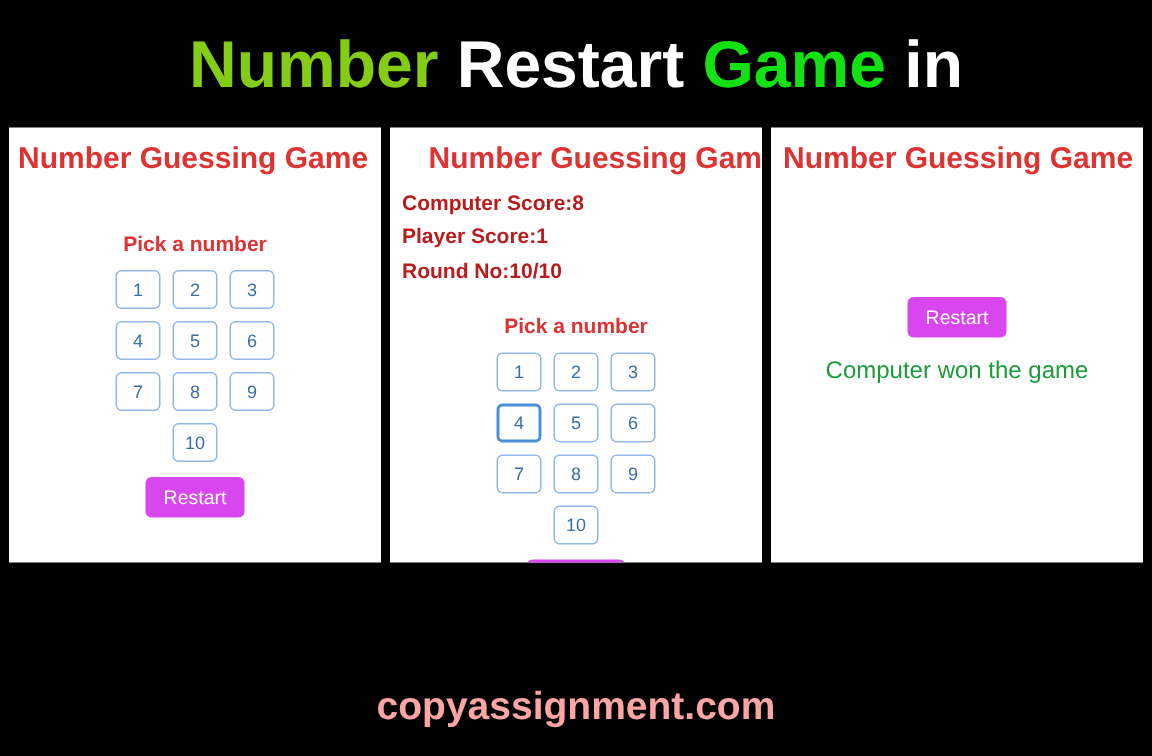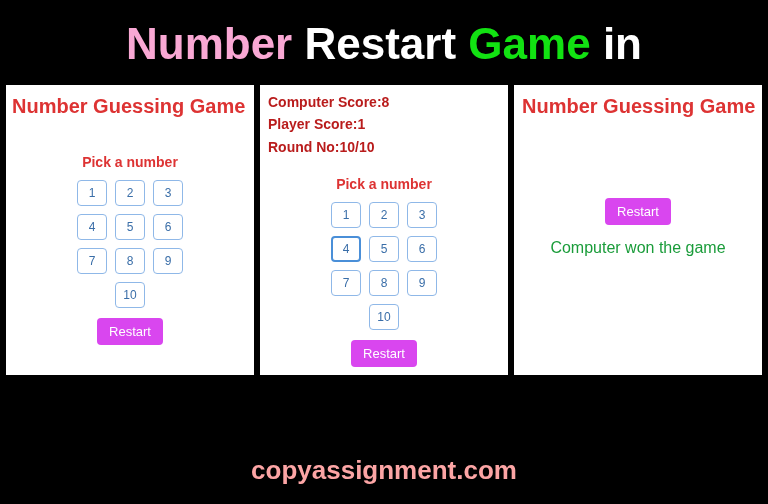--- a/index.html
+++ b/index.html
@@ -13,21 +13,21 @@
     }
     .header {
       text-align: center;
       padding: 18px 20px 14px;
     }
     .header-title {
       font-size: 44px;
       font-weight: bold;
       line-height: 1.2;
     }
-    .w-red { color: #f9a8d4; }
+    .w-red { color: #84cc16; }
     .w-white { color: #fff; }
     .w-green { color: #12e212; }
     .w-gold { color: #e8a94a; }
 
     .panels {
       display: flex;
       gap: 6px;
       padding: 0 6px;
       height: 290px;
     }
@@ -149,20 +149,21 @@
       <div class="num-btn">6</div>
       <div class="num-btn">7</div>
       <div class="num-btn">8</div>
       <div class="num-btn">9</div>
       <div class="num-btn">10</div>
     </div>
     <button class="restart">Restart</button>
   </div>
 
   <div class="panel panel2">
+    <div class="panel-title">Number Guessing Gam</div>
     <div class="scores">
       <div>Computer Score:8</div>
       <div>Player Score:1</div>
       <div>Round No:10/10</div>
     </div>
     <div class="pick-label">Pick a number</div>
     <div class="grid">
       <div class="num-btn">1</div>
       <div class="num-btn">2</div>
       <div class="num-btn">3</div>

